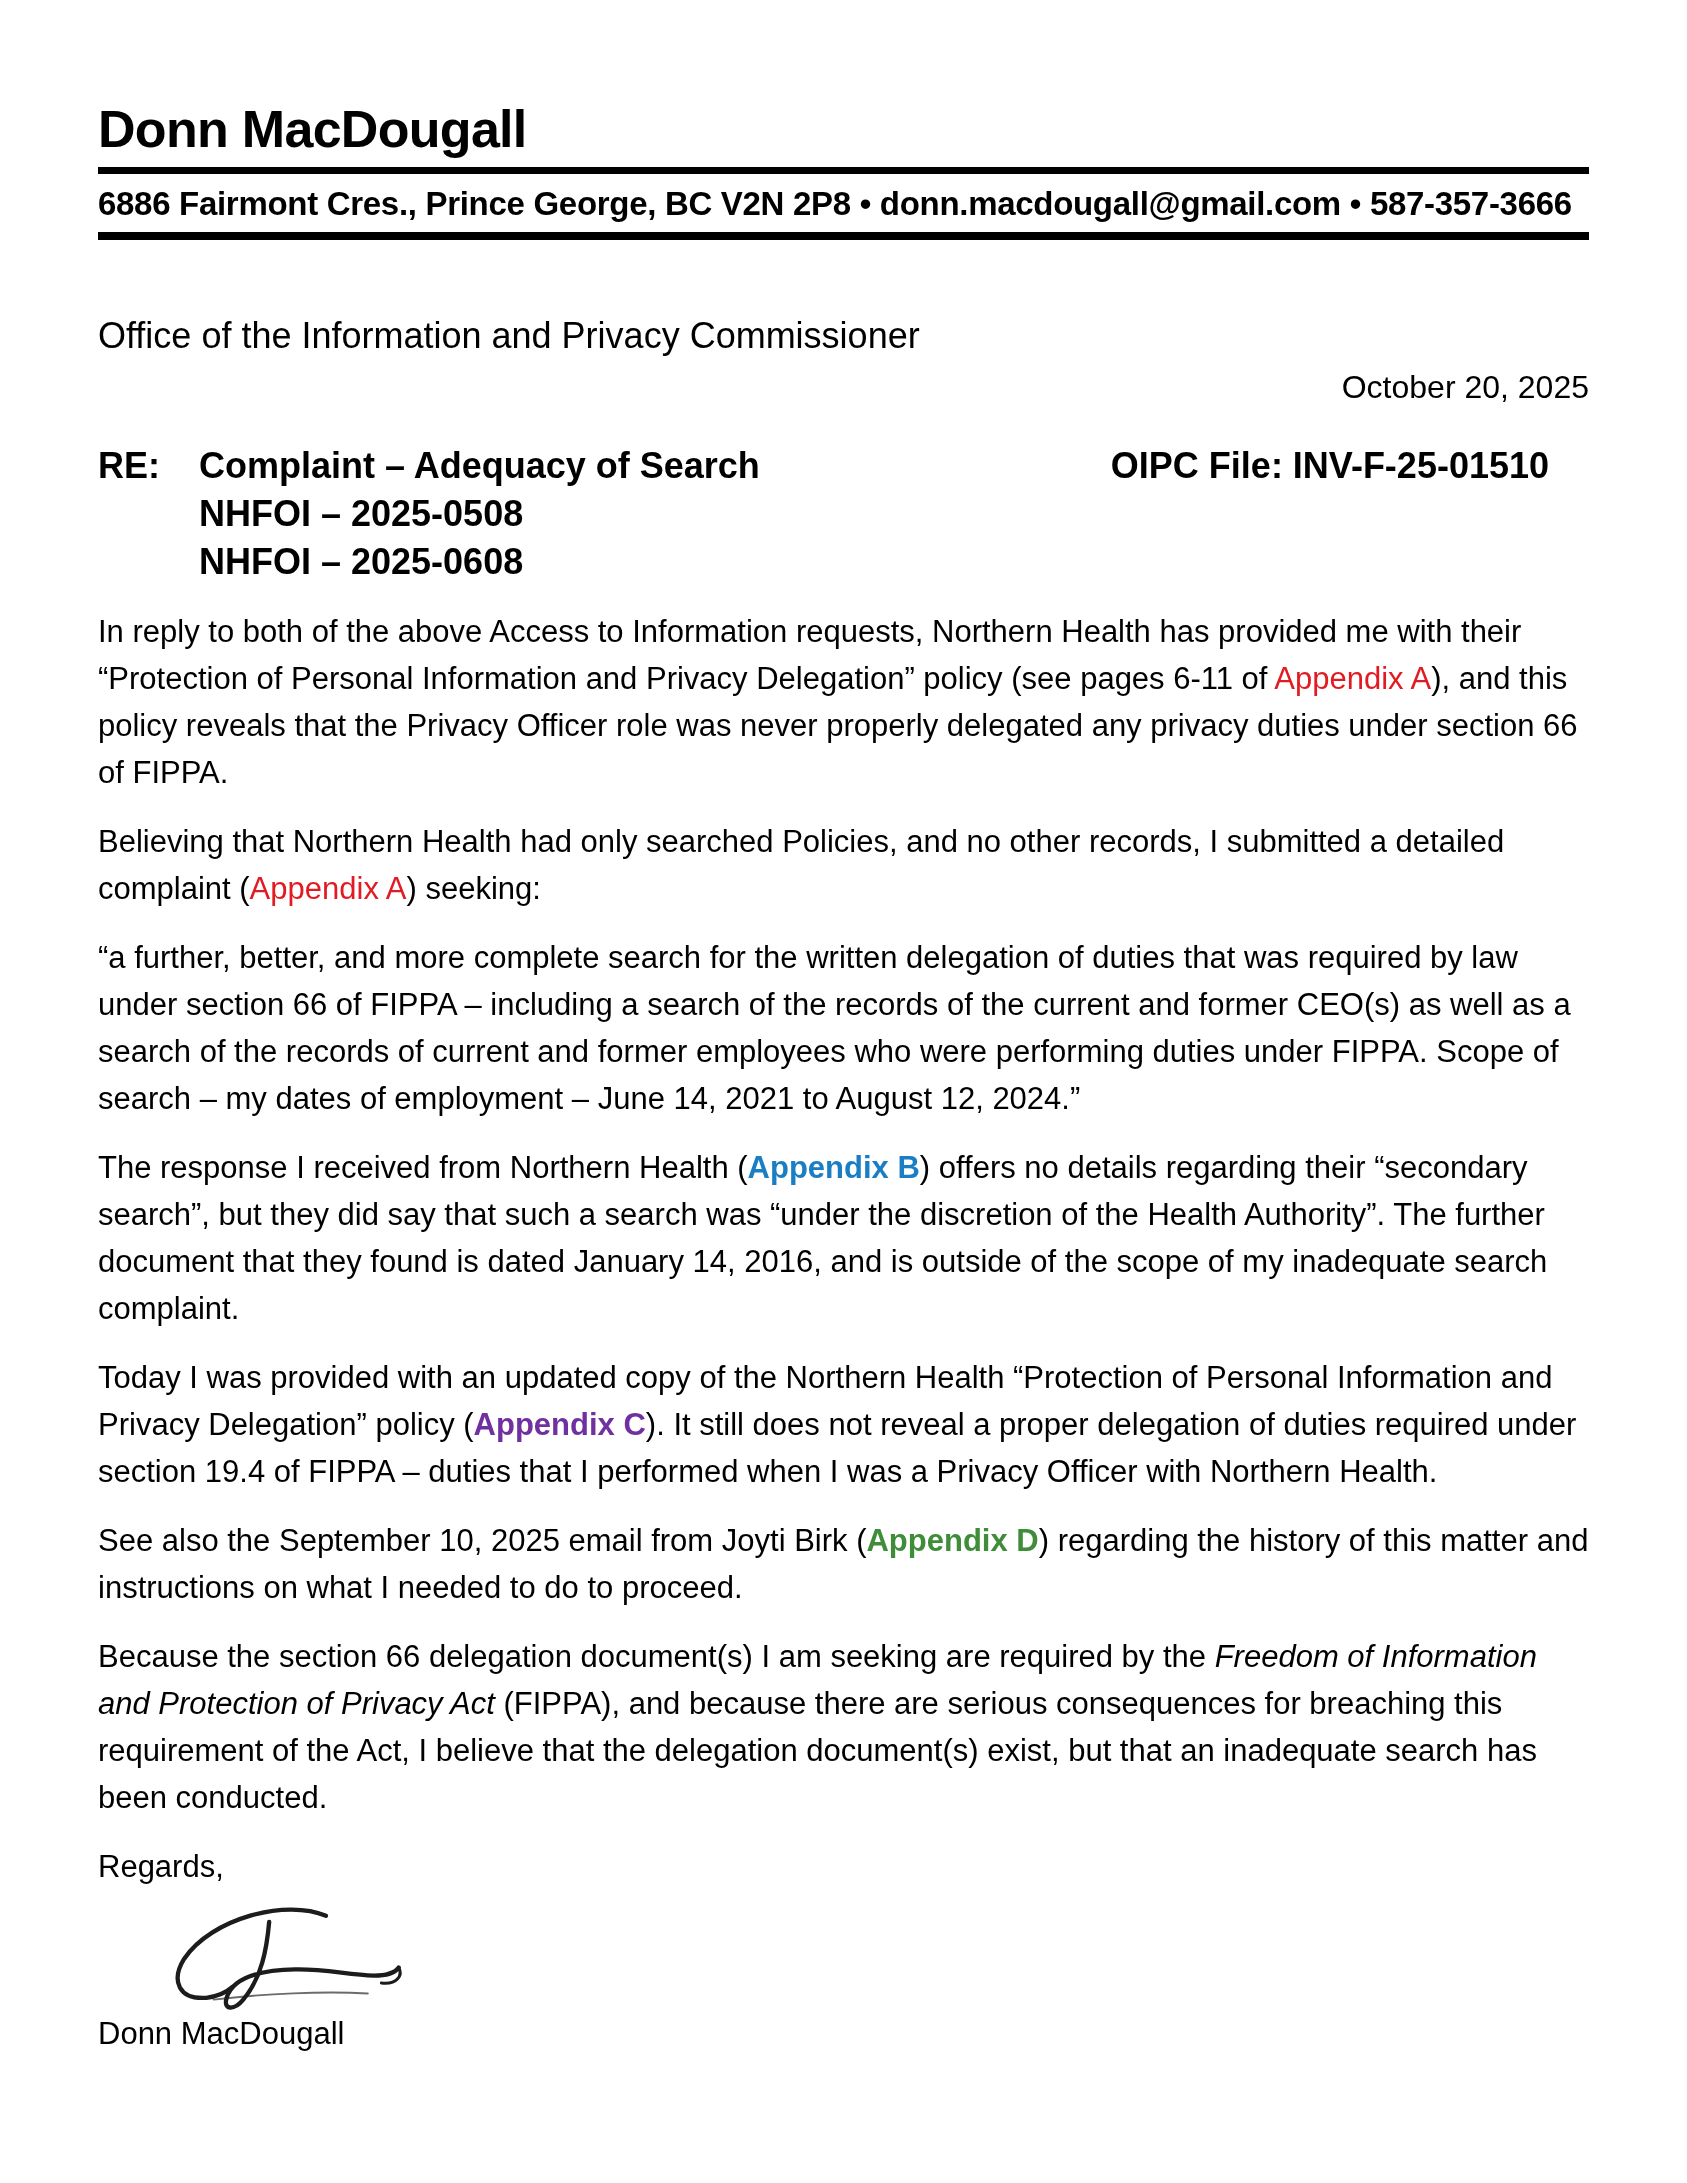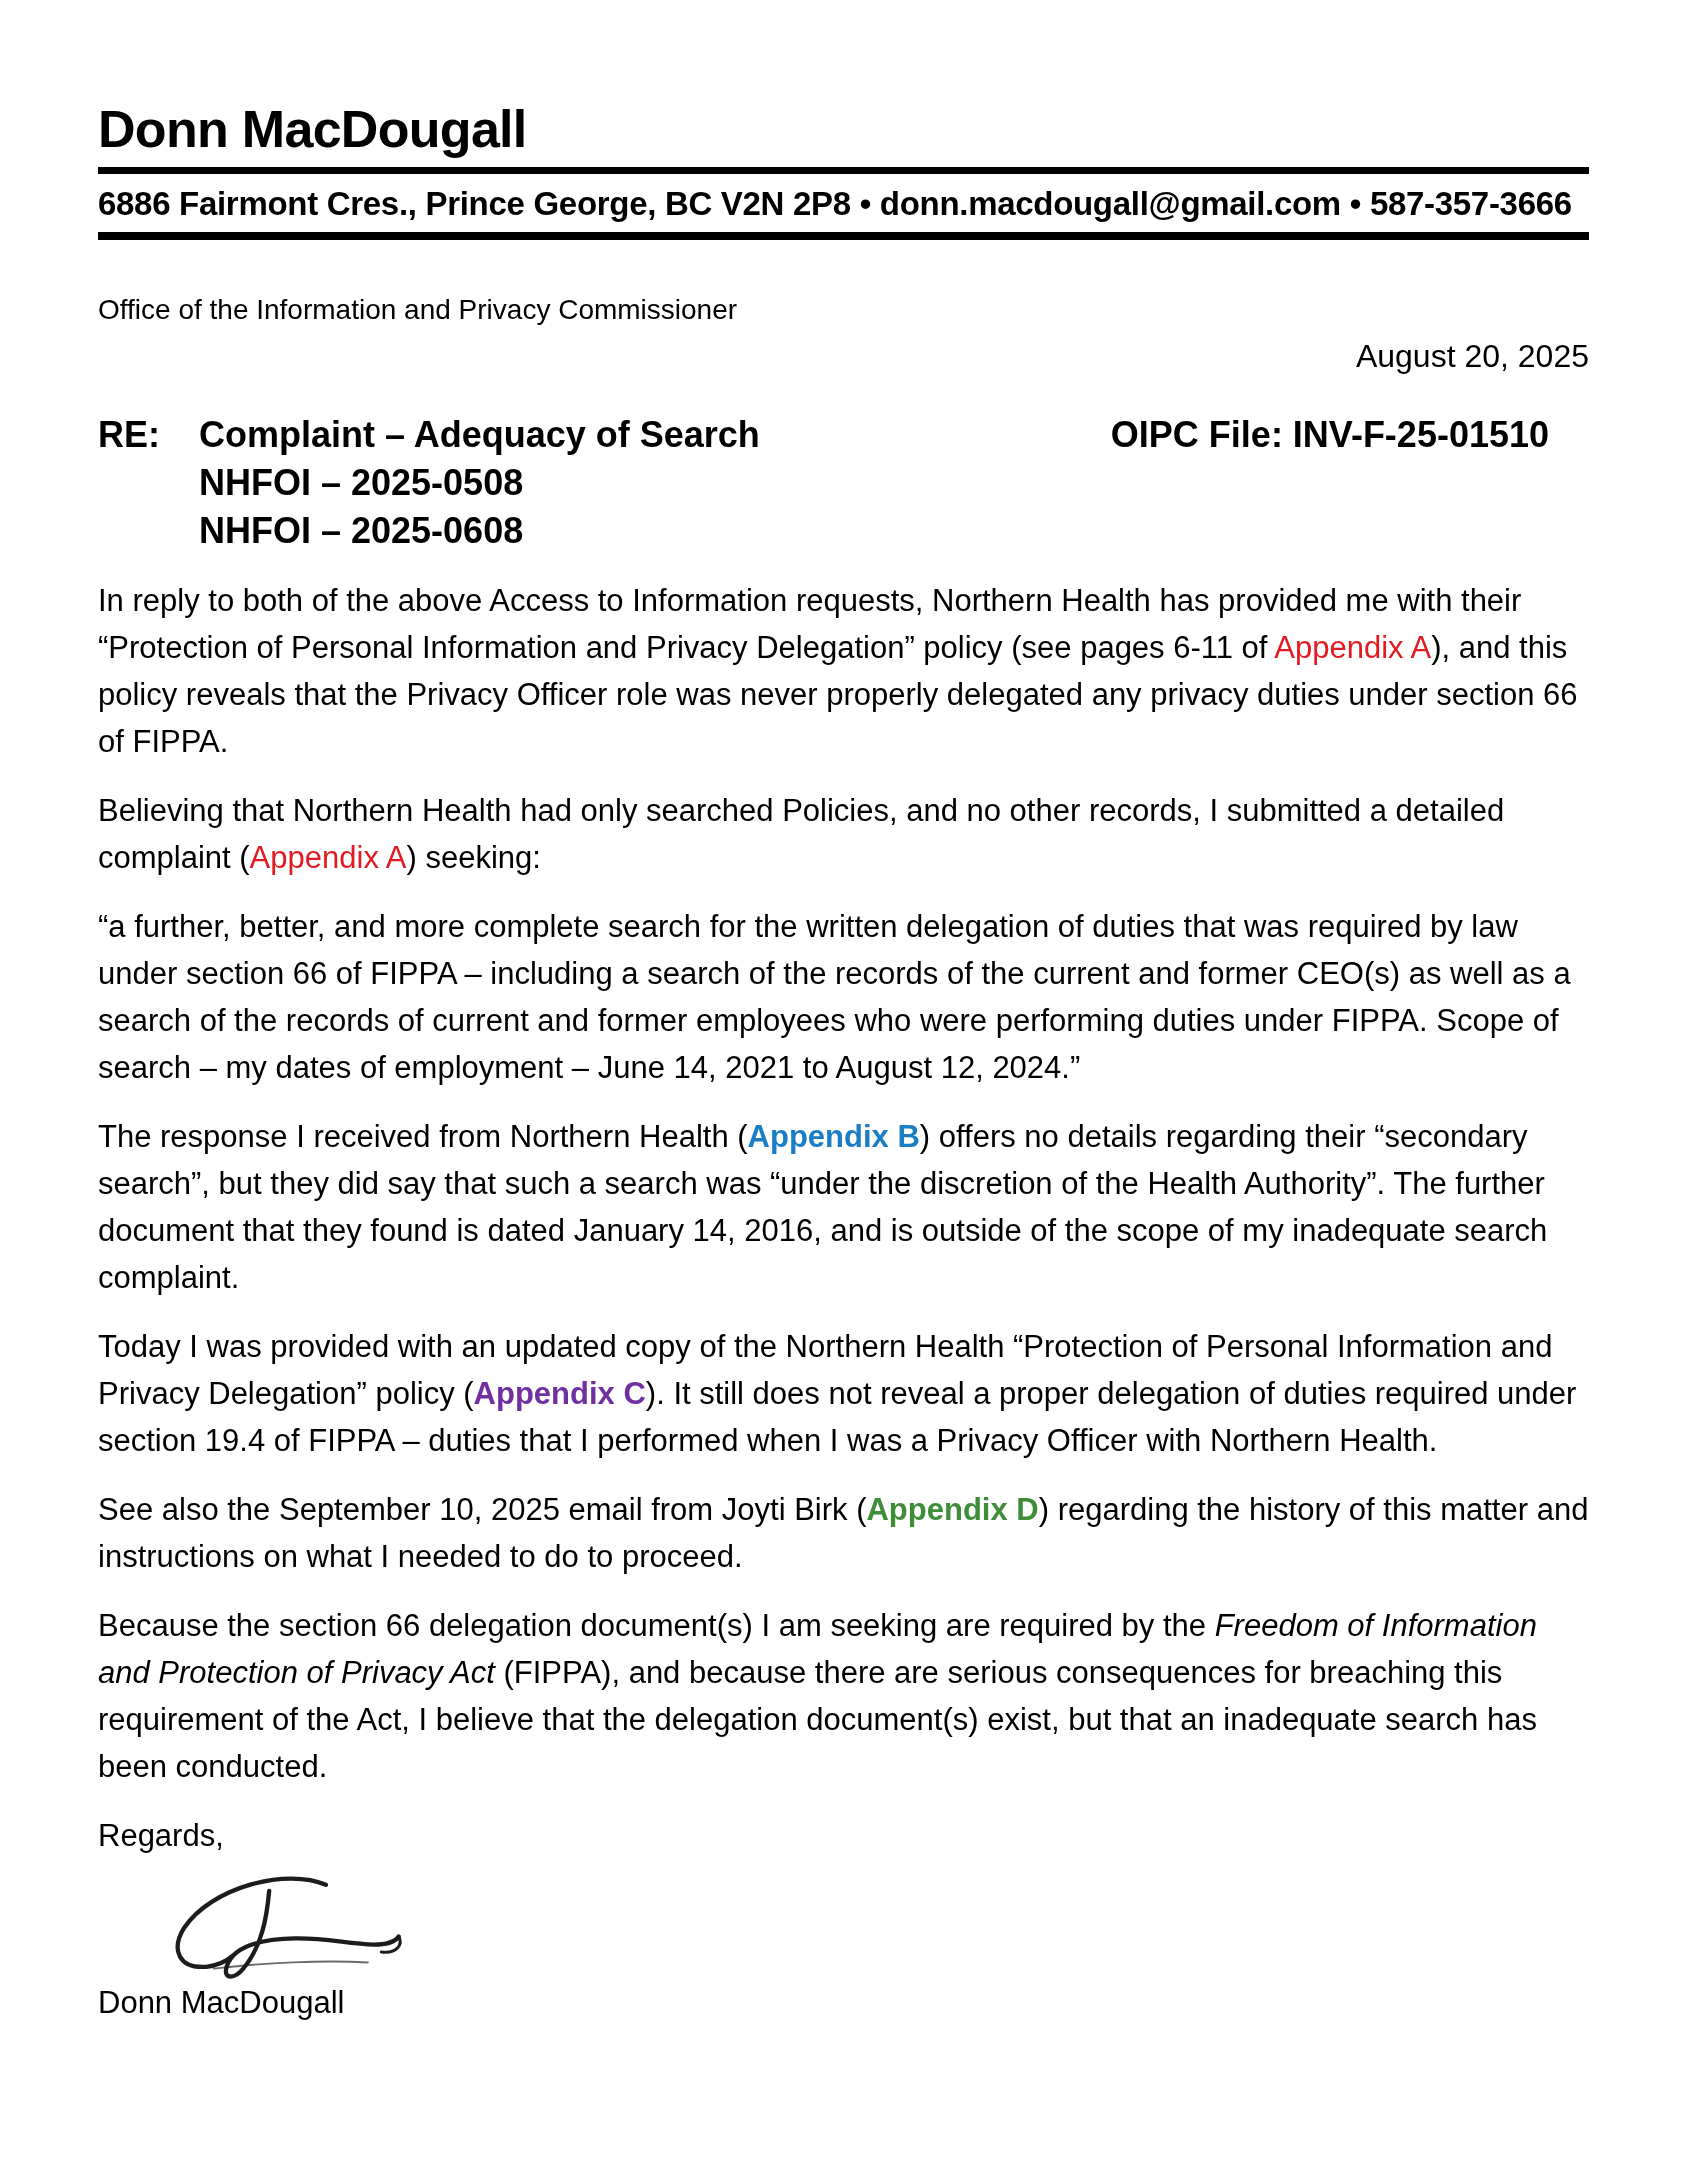--- a/index.html
+++ b/index.html
@@ -24,21 +24,21 @@
     background: #000000;
     margin-top: 8px;
   }
   .lh-contact {
     font-size: 33px;
     font-weight: 700;
     margin: 10.6px 0 9.3px 0;
     letter-spacing: -0.3px;
   }
   .rule-bottom { height: 8px; background: #000000; margin-top: 0; }
-  .recipient { font-size: 28px; margin-top: 54px; }
+  .recipient { font-size: 36px; margin-top: 75px; }
   .date-line { font-size: 32px; text-align: right; margin-top: 12px; }
   .re-block { margin-top: 36px; font-size: 36px; font-weight: 700; line-height: 48px; }
   .re-row { display: flex; }
   .re-label { width: 101px; flex: 0 0 auto; }
   .re-file { margin-left: auto; margin-right: 40px; }
   .re-extra { padding-left: 101px; }
   p.body-par { font-size: 31px; line-height: 47px; margin: 22px 0 0 0; }
   .quote-block { margin: 22px 99px 0 97px; }
   .ref-a { font-weight: 400; color: var(--appendix-a, #e21b23); }
   .ref-b { font-weight: 700; color: var(--appendix-b, #1b7ec4); }
@@ -53,21 +53,21 @@
 <body>
 
 <div class="page">
 
   <h1 class="lh-name">Donn MacDougall</h1>
   <div class="rule"></div>
   <div class="lh-contact">6886 Fairmont Cres., Prince George, BC V2N 2P8 • donn.macdougall@gmail.com • 587-357-3666</div>
   <div class="rule rule-bottom"></div>
 
   <div class="recipient">Office of the Information and Privacy Commissioner</div>
-  <div class="date-line">August 20, 2025</div>
+  <div class="date-line">October 20, 2025</div>
 
   <div class="re-block">
     <div class="re-row">
       <span class="re-label">RE:</span>
       <span class="re-subject">Complaint – Adequacy of Search</span>
       <span class="re-file">OIPC File: INV-F-25-01510</span>
     </div>
     <div class="re-extra">NHFOI – 2025-0508</div>
     <div class="re-extra">NHFOI – 2025-0608</div>
   </div>

